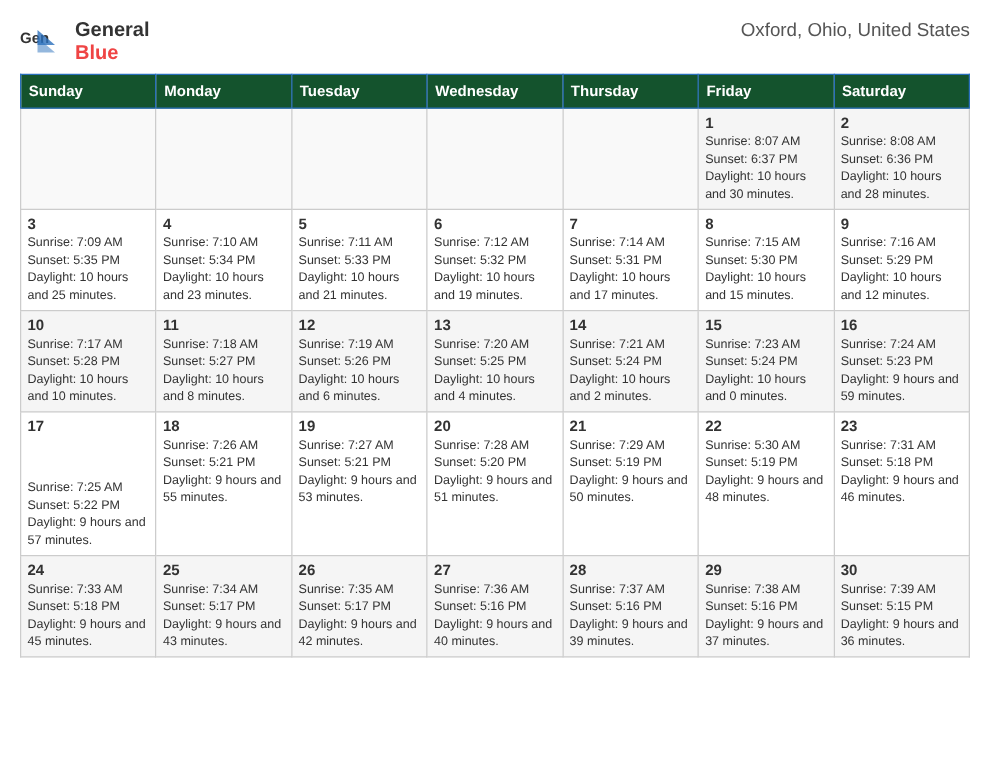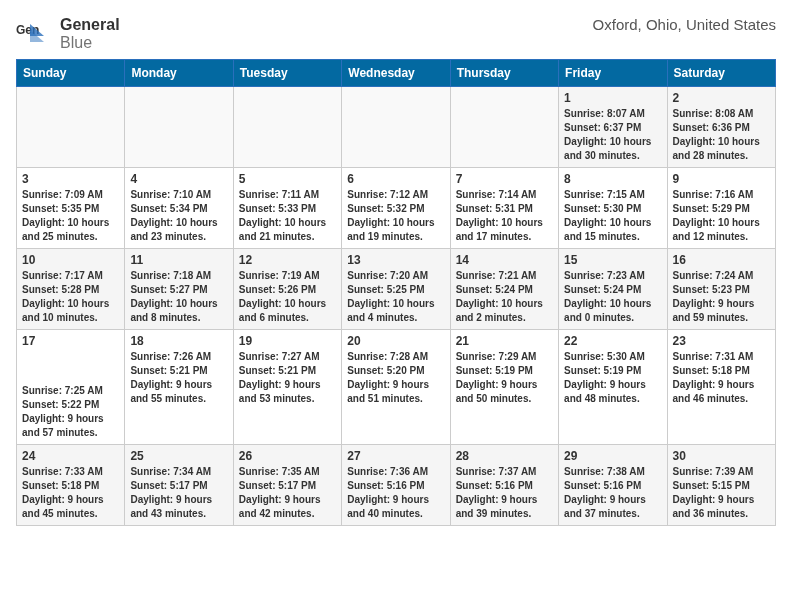--- a/index.html
+++ b/index.html
@@ -36,21 +36,21 @@
     .location {
       font-size: 15px;
       color: #555;
     }
     table {
       width: 100%;
       border-collapse: collapse;
       table-layout: fixed;
     }
     thead tr th {
-      background-color: #0369a1;
+      background-color: #14532d;
       color: #fff;
       text-align: left;
       padding: 6px 6px;
       font-size: 12px;
       font-weight: bold;
       border: 1px solid #2a6fbc;
     }
     tbody tr td {
       vertical-align: top;
       border: 1px solid #ccc;
@@ -69,39 +69,38 @@
     .day-number {
       font-weight: bold;
       font-size: 12px;
       display: block;
       margin-bottom: 2px;
     }
     .day-info {
       font-size: 10px;
       line-height: 1.4;
       color: #333;
-      font-weight: bold;
     }
     .empty-cell {
       background: #f9f9f9 !important;
     }
   </style>
 </head>
 <body>
 
 <div class="header">
   <div class="logo">
     <svg class="logo-icon" viewBox="0 0 28 24">
       <text x="0" y="12" font-size="12" font-weight="bold" fill="#333">Gen</text>
       <polygon points="14,2 28,14 14,14" fill="#2a6fbc" opacity="0.8"></polygon>
       <polygon points="14,8 28,20 14,20" fill="#2a6fbc" opacity="0.5"></polygon>
     </svg>
     <div>
       <div style="font-size:16px;font-weight:bold;color:#333;line-height:1.1;">General</div>
-      <div style="font-size:16px;font-weight:normal;color:#737373;line-height:1.1;">Blue</div>
+      <div style="font-size:16px;font-weight:bold;color:#ef4444;line-height:1.1;">Blue</div>
     </div>
   </div>
   <div class="title-block">
     <div class="location">Oxford, Ohio, United States</div>
   </div>
 </div>
 
 <table>
   <thead>
     <tr id="header-row">

